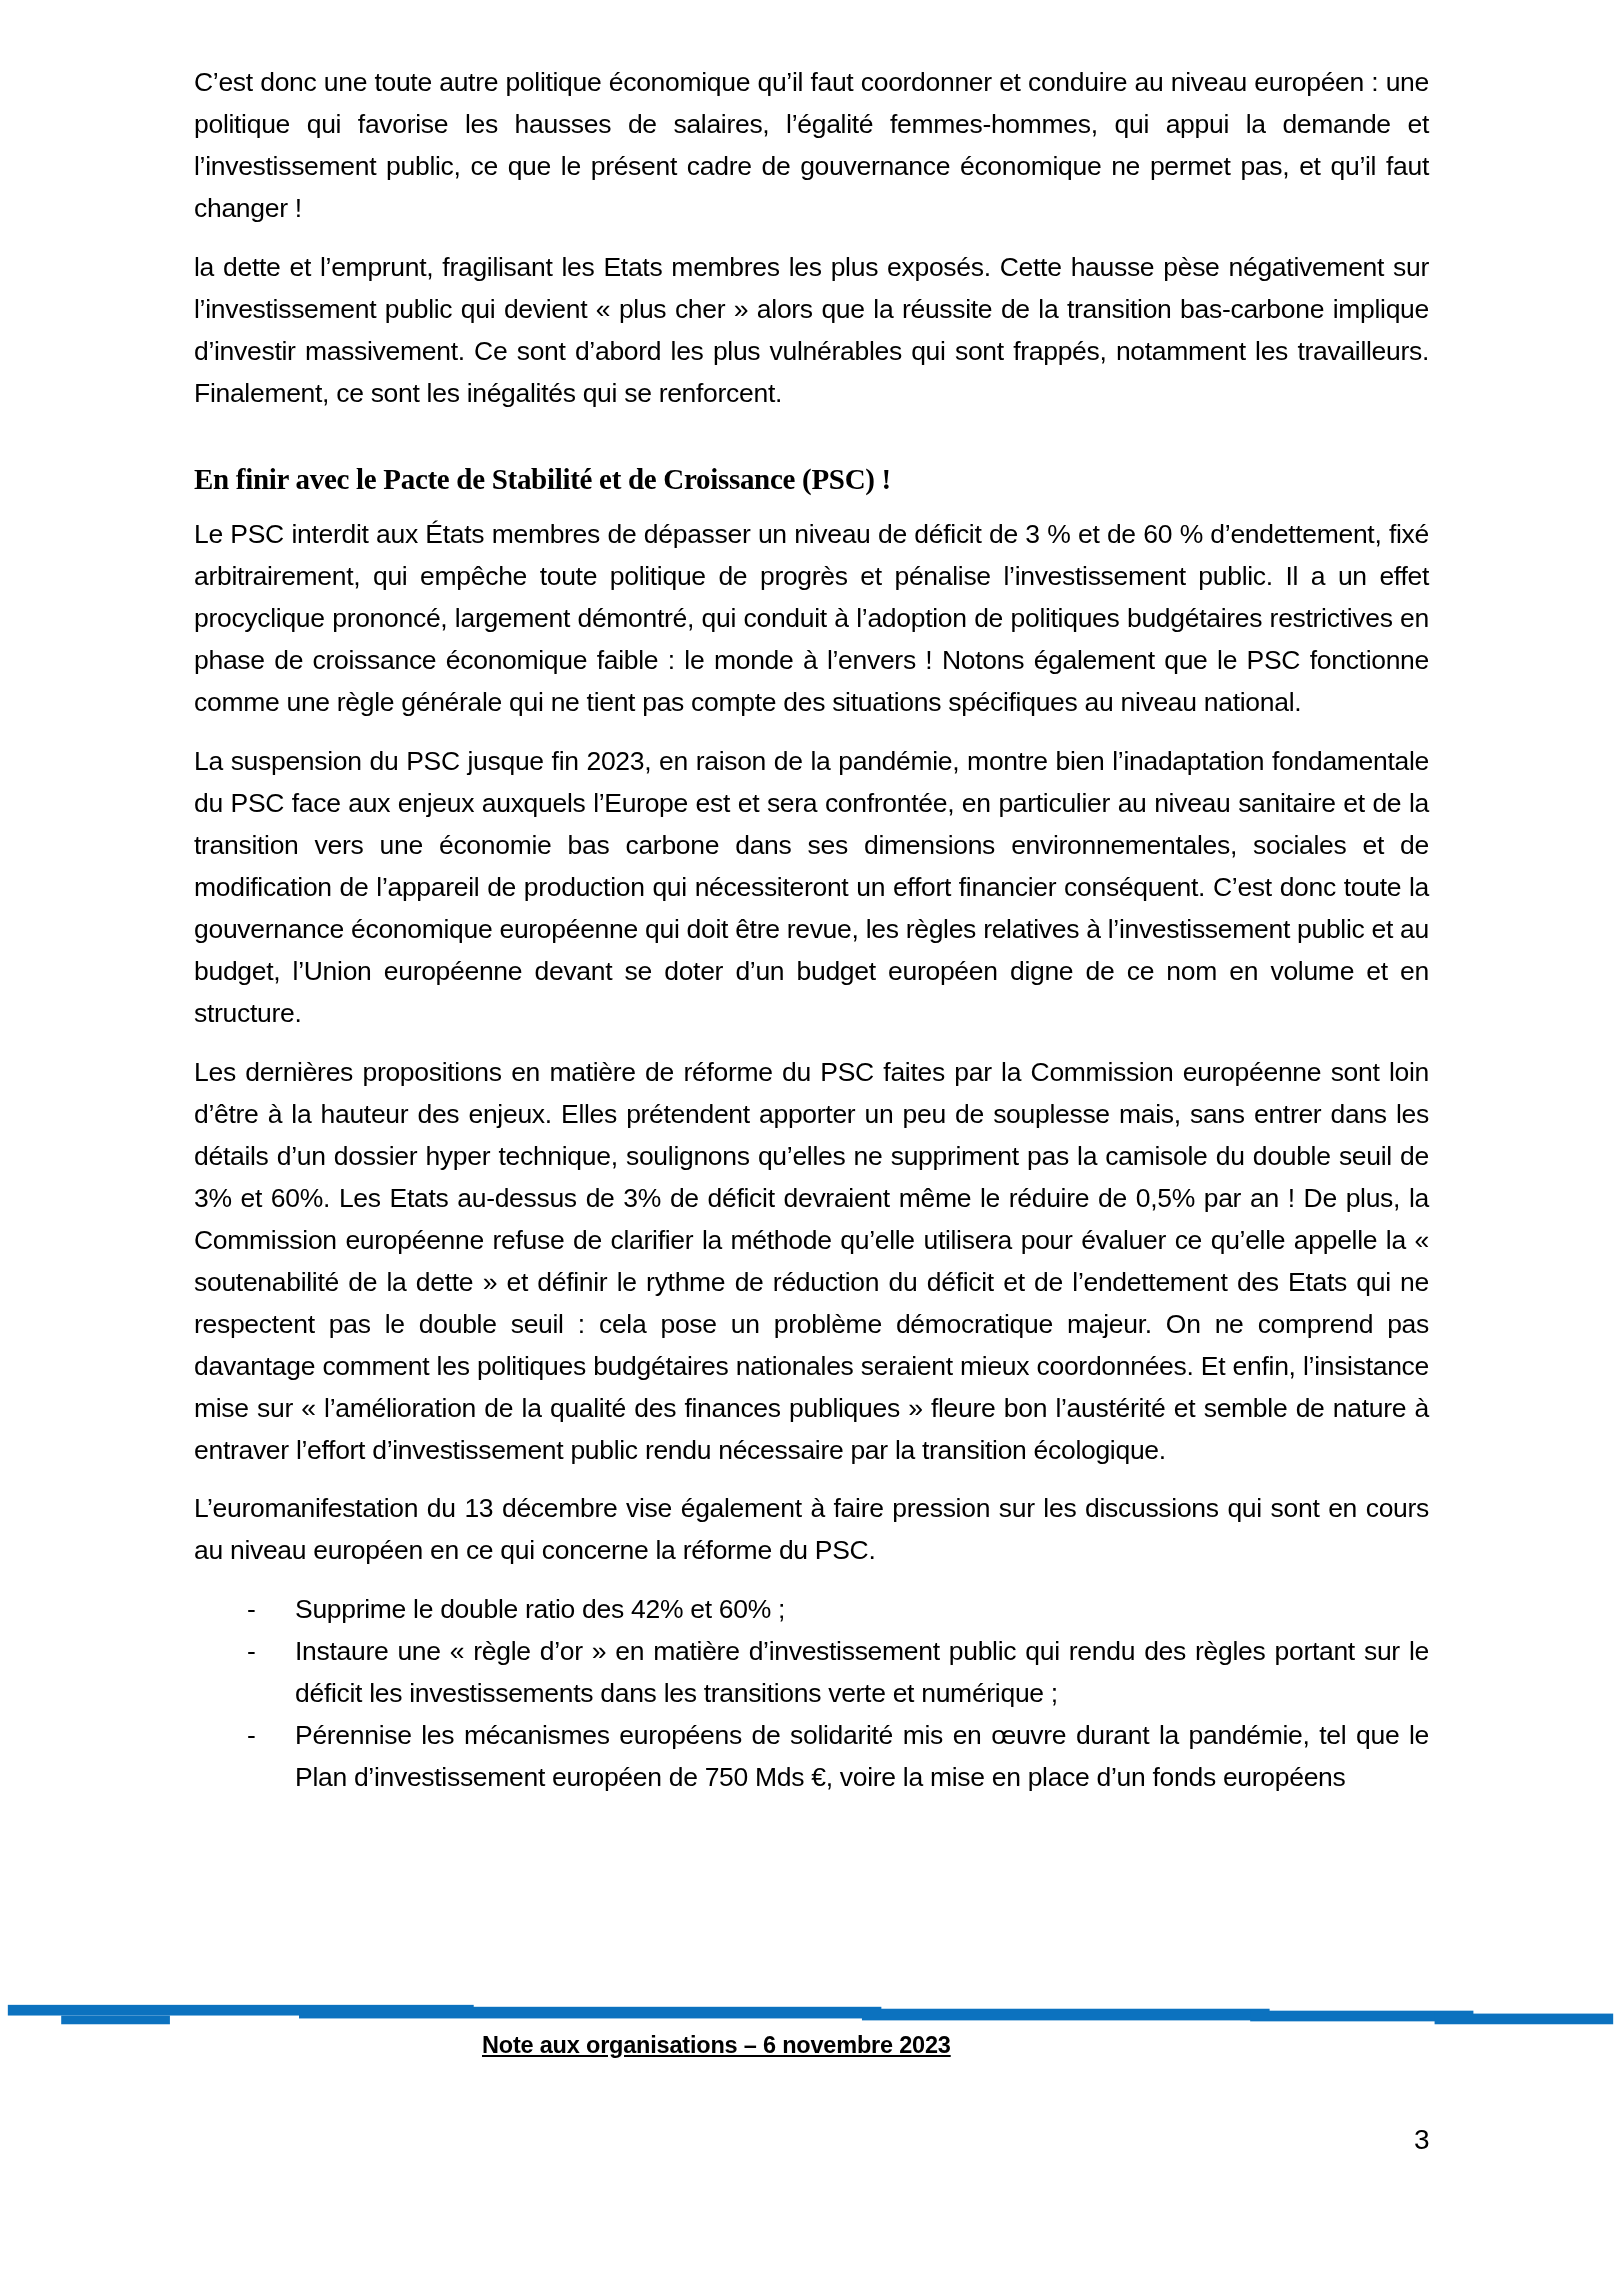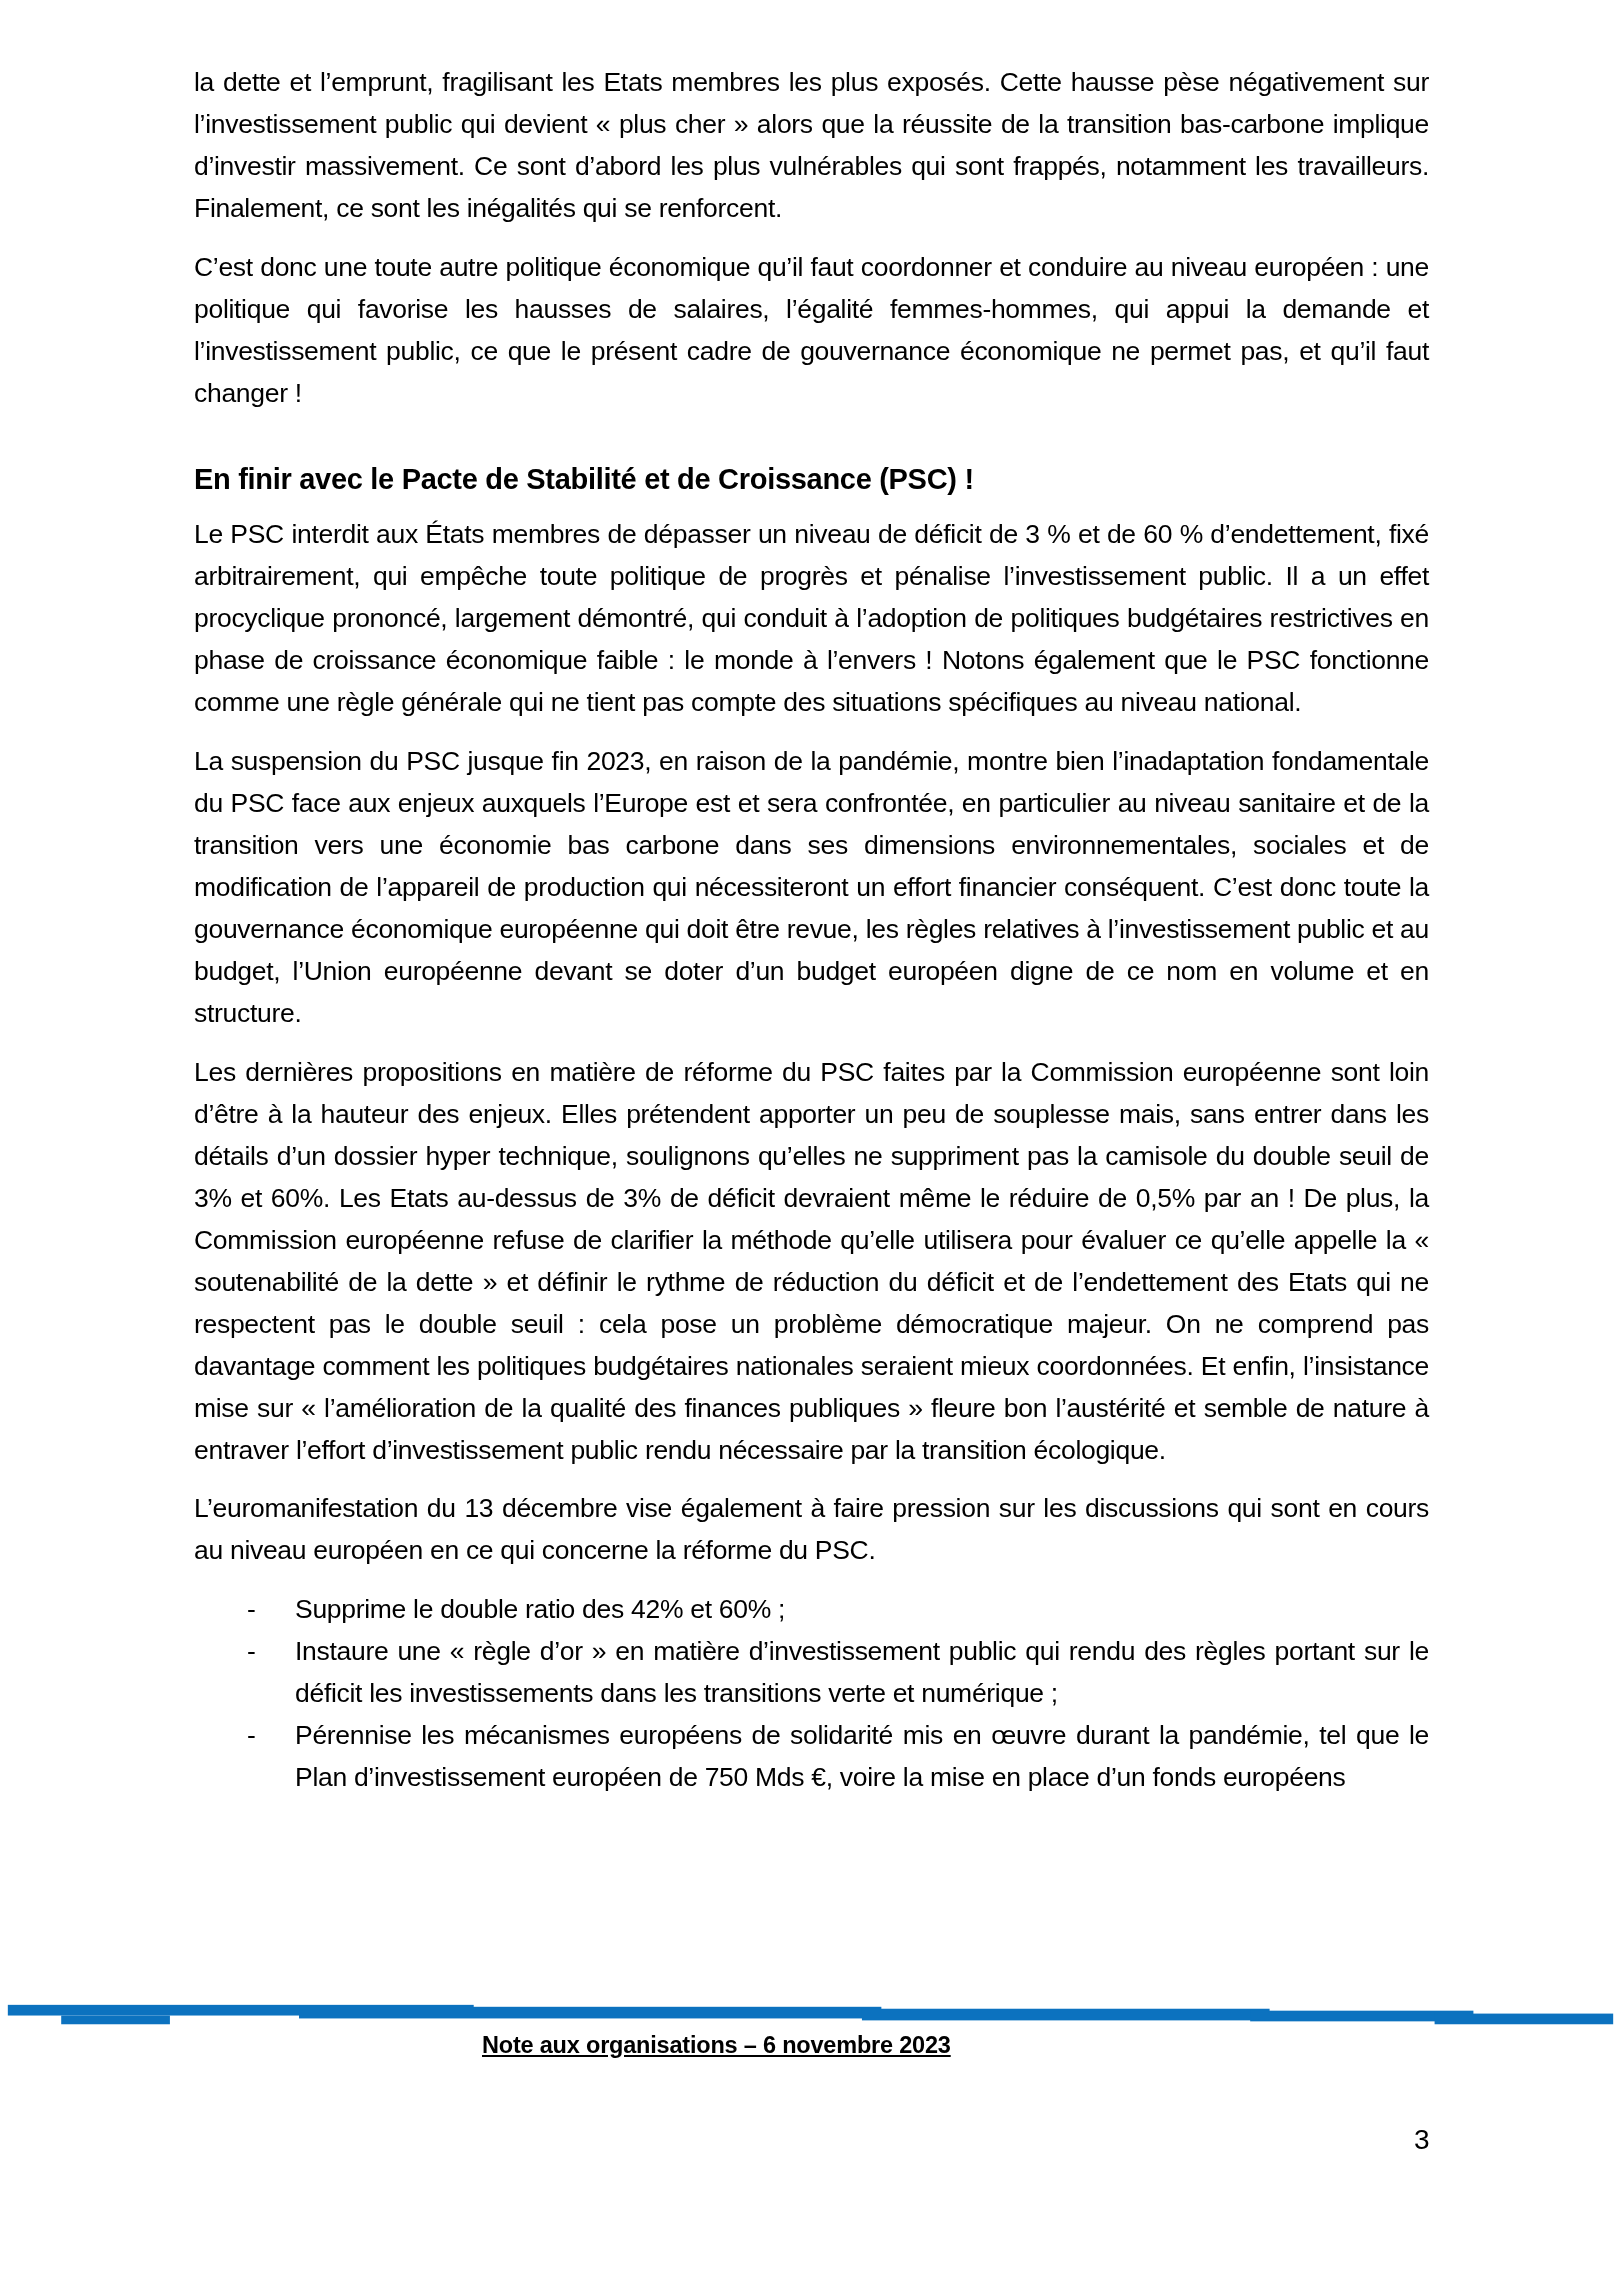--- a/index.html
+++ b/index.html
@@ -24,20 +24,21 @@
     letter-spacing: -0.3px;
     text-align: justify;
     margin: 0 0 16.7px 0;
   }
   .section-heading {
     font-size: 29px;
     line-height: 42px;
     font-weight: bold;
     margin: 44px 0 13.7px 0;
     letter-spacing: -0.3px;
+    font-family: Liberation Serif, serif;
   }
   ul.demands {
     list-style: none;
     margin: 0;
     padding: 0 0 0 101px;
   }
   ul.demands li {
     position: relative;
     font-size: 26.5px;
     line-height: 42px;
@@ -73,23 +74,23 @@
     top: 2124px;
     font-size: 28px;
     line-height: 31px;
   }
 </style>
 </head>
 <body>
 
 <div class="content">
 
+  <p class="para">C’est donc une toute autre politique économique qu’il faut coordonner et conduire au niveau européen : une politique qui favorise les hausses de salaires, l’égalité femmes-hommes, qui appui la demande et l’investissement public, ce que le présent cadre de gouvernance économique ne permet pas, et qu’il faut changer !</p>
+
   <p class="para">la dette et l’emprunt, fragilisant les Etats membres les plus exposés. Cette hausse pèse négativement sur l’investissement public qui devient « plus cher » alors que la réussite de la transition bas-carbone implique d’investir massivement. Ce sont d’abord les plus vulnérables qui sont frappés, notamment les travailleurs. Finalement, ce sont les inégalités qui se renforcent.</p>
-
-  <p class="para">C’est donc une toute autre politique économique qu’il faut coordonner et conduire au niveau européen : une politique qui favorise les hausses de salaires, l’égalité femmes-hommes, qui appui la demande et l’investissement public, ce que le présent cadre de gouvernance économique ne permet pas, et qu’il faut changer !</p>
 
   <h2 class="section-heading">En finir avec le Pacte de Stabilité et de Croissance (PSC) !</h2>
 
   <p class="para">Le PSC interdit aux États membres de dépasser un niveau de déficit de 3 % et de 60 % d’endettement, fixé arbitrairement, qui empêche toute politique de progrès et pénalise l’investissement public. Il a un effet procyclique prononcé, largement démontré, qui conduit à l’adoption de politiques budgétaires restrictives en phase de croissance économique faible : le monde à l’envers ! Notons également que le PSC fonctionne comme une règle générale qui ne tient pas compte des situations spécifiques au niveau national.</p>
 
   <p class="para">La suspension du PSC jusque fin 2023, en raison de la pandémie, montre bien l’inadaptation fondamentale du PSC face aux enjeux auxquels l’Europe est et sera confrontée, en particulier au niveau sanitaire et de la transition vers une économie bas carbone dans ses dimensions environnementales, sociales et de modification de l’appareil de production qui nécessiteront un effort financier conséquent. C’est donc toute la gouvernance économique européenne qui doit être revue, les règles relatives à l’investissement public et au budget, l’Union européenne devant se doter d’un budget européen digne de ce nom en volume et en structure.</p>
 
   <p class="para">Les dernières propositions en matière de réforme du PSC faites par la Commission européenne sont loin d’être à la hauteur des enjeux. Elles prétendent apporter un peu de souplesse mais, sans entrer dans les détails d’un dossier hyper technique, soulignons qu’elles ne suppriment pas la camisole du double seuil de 3% et 60%. Les Etats au-dessus de 3% de déficit devraient même le réduire de 0,5% par an ! De plus, la Commission européenne refuse de clarifier la méthode qu’elle utilisera pour évaluer ce qu’elle appelle la « soutenabilité de la dette » et définir le rythme de réduction du déficit et de l’endettement des Etats qui ne respectent pas le double seuil : cela pose un problème démocratique majeur. On ne comprend pas davantage comment les politiques budgétaires nationales seraient mieux coordonnées. Et enfin, l’insistance mise sur « l’amélioration de la qualité des finances publiques » fleure bon l’austérité et semble de nature à entraver l’effort d’investissement public rendu nécessaire par la transition écologique.</p>
 
   <p class="para">L’euromanifestation du 13 décembre vise également à faire pression sur les discussions qui sont en cours au niveau européen en ce qui concerne la réforme du PSC.</p>

